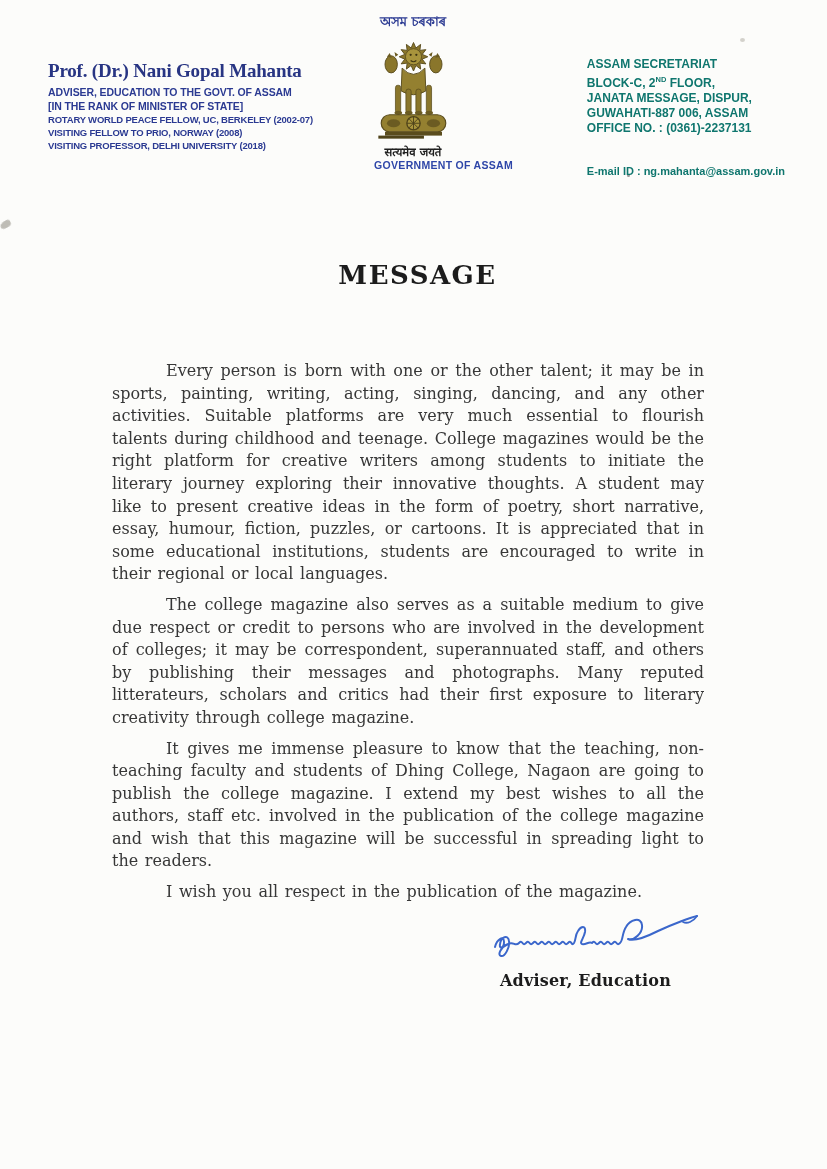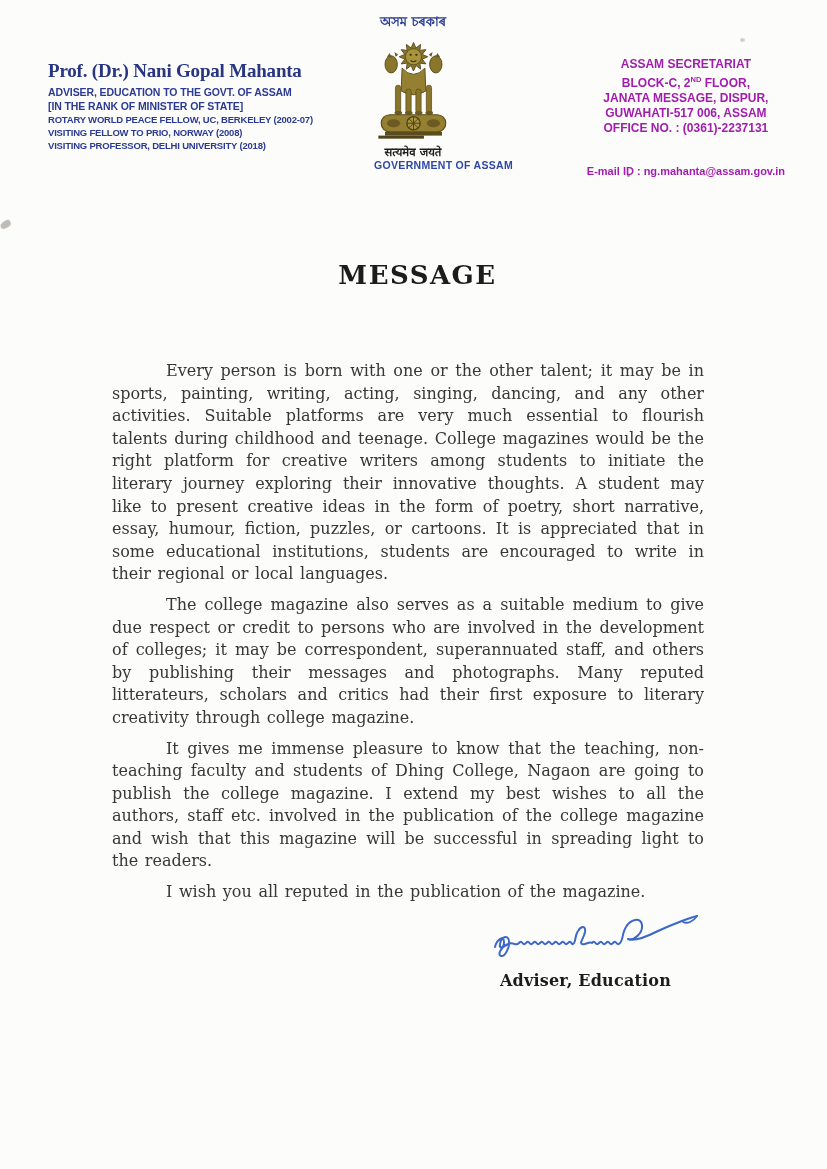--- a/index.html
+++ b/index.html
@@ -22,23 +22,23 @@
 
   .header-center { position:absolute; left:313px; top:12px; width:200px; text-align:center; }
   .hc-assamese { font-family:"DejaVu Sans", sans-serif; font-weight:bold;
     font-size:13px; color:#2b3a92; margin-bottom:2px; }
   .hc-emblem { display:block; margin:1px auto 0 auto; }
   .hc-motto { font-family:"DejaVu Sans", sans-serif; font-weight:bold;
     font-size:11.5px; color:#1f1f1f; line-height:13px; margin-top:1px; }
   .hc-govt { font-family:"Liberation Sans", sans-serif; font-weight:bold;
     font-size:10.5px; color:#2e46a8; letter-spacing:0.3px; line-height:13px;text-align:right; }
 
-  .header-right { position:absolute; right:42px; top:57px; text-align:center;
+  .header-right { position:absolute; right:42px; top:57px; text-align:left;
     font-family:"Liberation Sans", sans-serif; font-weight:bold;
-    font-size:12px; line-height:15px; color:#a21caf; }
+    font-size:12px; line-height:15px; color:#0f766e; }
   .hr-line { white-space:nowrap; }
   .hr-line sup { font-size:7.5px; vertical-align:super; }
   .hr-line.email { font-size:11px;margin-top:28px; }
 
   
   .doc-title {
     position:absolute; left:4px; top:260px; width:100%; text-align:center;
     font-family:"DejaVu Serif", serif; font-weight:bold; font-size:26px;
     letter-spacing:1.5px; color:#1c1c1c;
   }
@@ -126,32 +126,32 @@
     </svg>
 
     <div class="hc-motto">सत्यमेव जयते</div>
     <div class="hc-govt">GOVERNMENT OF ASSAM</div>
   </div>
 
   <div class="header-right">
     <div class="hr-line">ASSAM SECRETARIAT</div>
     <div class="hr-line"><span>BLOCK-C, 2</span><sup>ND</sup><span> FLOOR,</span></div>
     <div class="hr-line">JANATA MESSAGE, DISPUR,</div>
-    <div class="hr-line">GUWAHATI-517 006, ASSAM</div>
+    <div class="hr-line">GUWAHATI-887 006, ASSAM</div>
     <div class="hr-line">OFFICE NO. : (0361)-2237131</div>
     <div class="hr-line email">E-mail ID : ng.mahanta@assam.gov.in</div>
   </div>
 
   <div class="doc-title">MESSAGE</div>
 
   <div class="body-text">
     <p>Every person is born with one or the other talent; it may be in sports, painting, writing, acting, singing, dancing, and any other activities. Suitable platforms are very much essential to flourish talents during childhood and teenage. College magazines would be the right platform for creative writers among students to initiate the literary journey exploring their innovative thoughts. A student may like to present creative ideas in the form of poetry, short narrative, essay, humour, fiction, puzzles, or cartoons. It is appreciated that in some educational institutions, students are encouraged to write in their regional or local languages.</p>
     <p>The college magazine also serves as a suitable medium to give due respect or credit to persons who are involved in the development of colleges; it may be correspondent, superannuated staff, and others by publishing their messages and photographs. Many reputed litterateurs, scholars and critics had their first exposure to literary creativity through college magazine.</p>
     <p>It gives me immense pleasure to know that the teaching, non-teaching faculty and students of Dhing College, Nagaon are going to publish the college magazine. I extend my best wishes to all the authors, staff etc. involved in the publication of the college magazine and wish that this magazine will be successful in spreading light to the readers.</p>
-    <p>I wish you all reputed in the publication of the magazine.</p>
+    <p>I wish you all respect in the publication of the magazine.</p>
   </div>
 
   <svg class="signature" width="215" height="62" viewBox="0 0 215 62" xmlns="http://www.w3.org/2000/svg">
     <path d="M7,46
              C9,38 16,34 16,41 C16,47 11,49 12,43 C13,36 20,33 21,40
              C22,46 17,56 13,55 C9,54 13,46 20,43
              C26,40 27,46 31,42 C35,38 34,46 38,42 C42,38 41,46 45,42
              C49,38 48,46 52,42 C56,38 55,46 59,42 C63,38 62,46 66,42
              C70,38 69,46 73,42 C77,38 76,46 80,42 C84,38 83,46 86,42
              C88,39 87,34 90,30 C93,25 98,24 97,31 C96,37 91,42 94,43

